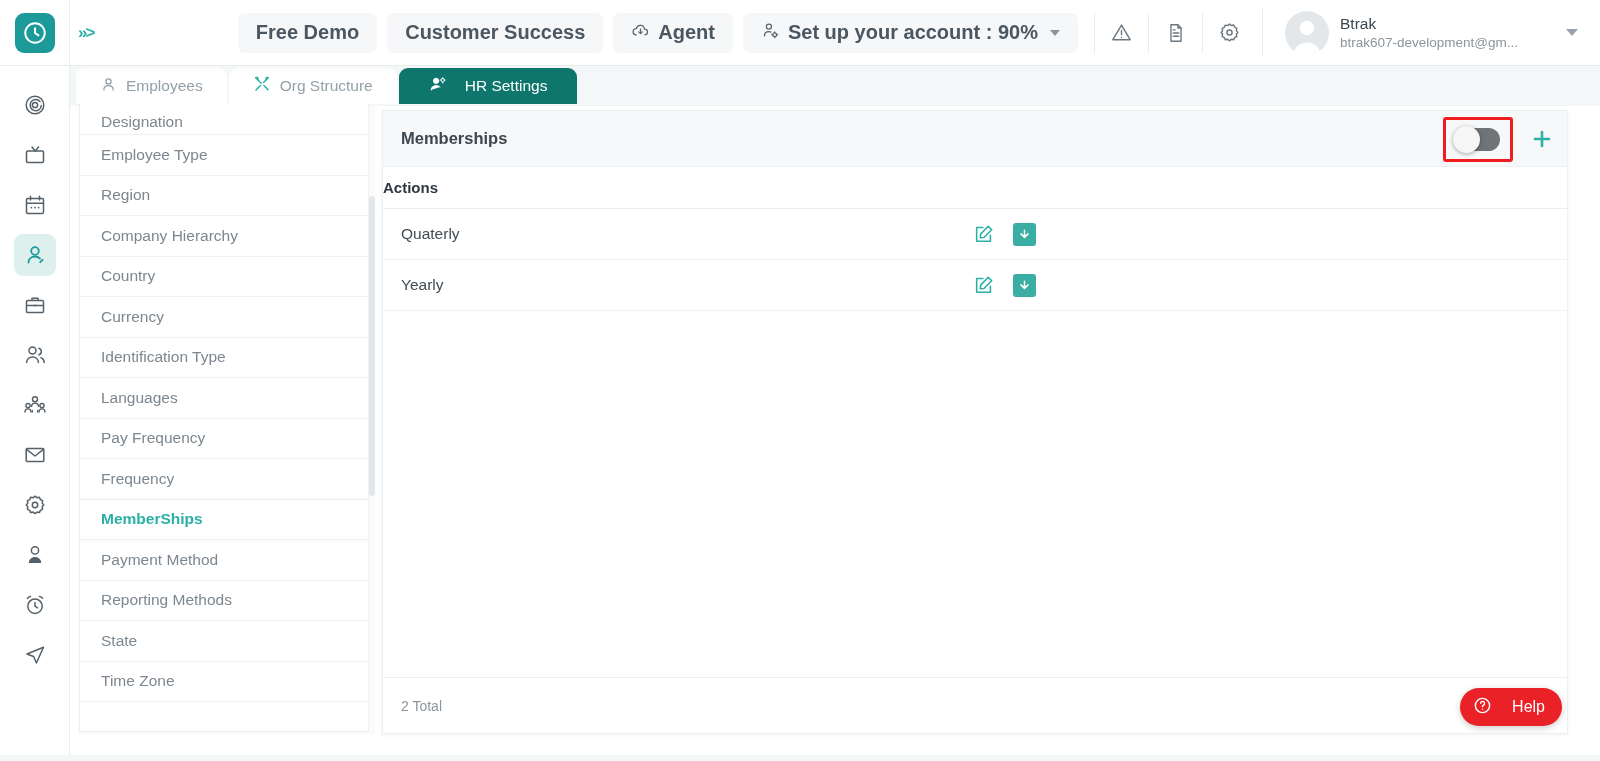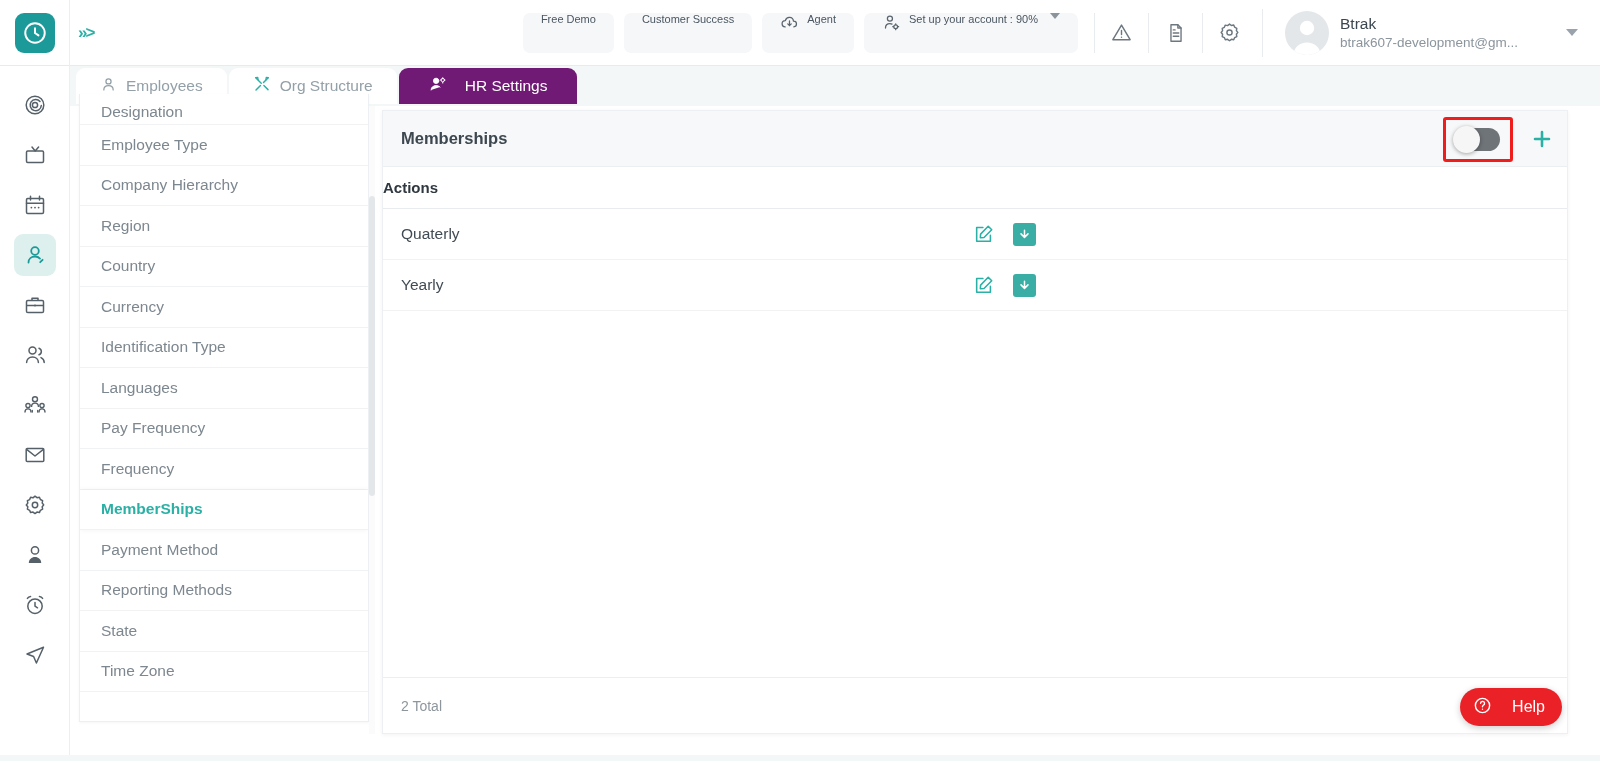--- a/index.html
+++ b/index.html
@@ -27,23 +27,24 @@
     display: flex; align-items: center; justify-content: center;
   }
   .expand-chev {
     flex: 0 0 auto; margin-left: 8px; color: #2bb0a6;
     font-size: 17px; letter-spacing: -2px; font-weight: 700;
     cursor: pointer; user-select: none;
   }
   .hdr-spacer { flex: 1 1 auto; }
   .pill-btn {
     height: 40px; padding: 0 18px; border-radius: 7px; background: #f6f7f9;
-    display: flex; align-items: flex-start; gap: 8px; cursor: pointer;
-    font-size: 11px; color: #4a5660; margin-right: 10px;
+    display: flex; align-items: center; gap: 8px; cursor: pointer;
+    font-size: 20px; color: #4a5660; margin-right: 10px;
     white-space: nowrap;
+    font-weight: bold;
   }
   .caret { width: 0; height: 0; border-left: 5px solid transparent;
            border-right: 5px solid transparent; border-top: 6px solid #8a949d;
            margin-left: 4px; }
   .hdr-icon-group { display: flex; align-items: center; height: 40px; margin-left: 6px; }
   .hdr-icon {
     width: 54px; height: 40px; display: flex; align-items: center;
     justify-content: center; cursor: pointer;
     border-left: 1px solid #e9ecef;
   }
@@ -85,25 +86,25 @@
     position: absolute; top: 66px; left: 70px; width: 1530px; height: 40px;
     background: #f4f7f8;
     display: flex; align-items: center; padding-left: 6px;
   }
   .tab {
     height: 36px; padding: 0 24px; display: flex; align-items: center;
     gap: 9px; font-size: 15.5px; cursor: pointer;
     border-radius: 9px 9px 0 0; background: #ffffff; color: #93a0a8;
     margin-right: 2px;
   }
-  .tab.active { background: #701a75; color: #ffffff; padding: 0 30px; gap: 17px; }
+  .tab.active { background: #0f766e; color: #ffffff; padding: 0 30px; gap: 17px; }
 
   
   .settings-list {
-    position: absolute; top: 94px; left: 79px; width: 290px; height: 628px;
+    position: absolute; top: 104px; left: 79px; width: 290px; height: 628px;
     background: #ffffff; border: 1px solid #edf0f2; border-top: none;
     overflow: hidden;
     box-shadow: 0 1px 3px rgba(0,0,0,0.04);
   }
   .sl-item {
     height: 40.5px; display: flex; align-items: center; padding-left: 21px;
     font-size: 15.5px; color: #7d878f; border-bottom: 1px solid #f0f2f4;
     cursor: pointer; white-space: nowrap;
   }
   .sl-item.first { height: 31px; align-items: flex-end; padding-bottom: 3px; }
@@ -406,24 +407,24 @@
   </div>
 
   <div class="settings-list" id="settings-list">
       <div class="sl-item first">
         <span>Designation</span>
       </div>
       <div class="sl-item">
         <span>Employee Type</span>
       </div>
       <div class="sl-item">
+        <span>Region</span>
+      </div>
+      <div class="sl-item">
         <span>Company Hierarchy</span>
-      </div>
-      <div class="sl-item">
-        <span>Region</span>
       </div>
       <div class="sl-item">
         <span>Country</span>
       </div>
       <div class="sl-item">
         <span>Currency</span>
       </div>
       <div class="sl-item">
         <span>Identification Type</span>
       </div>

